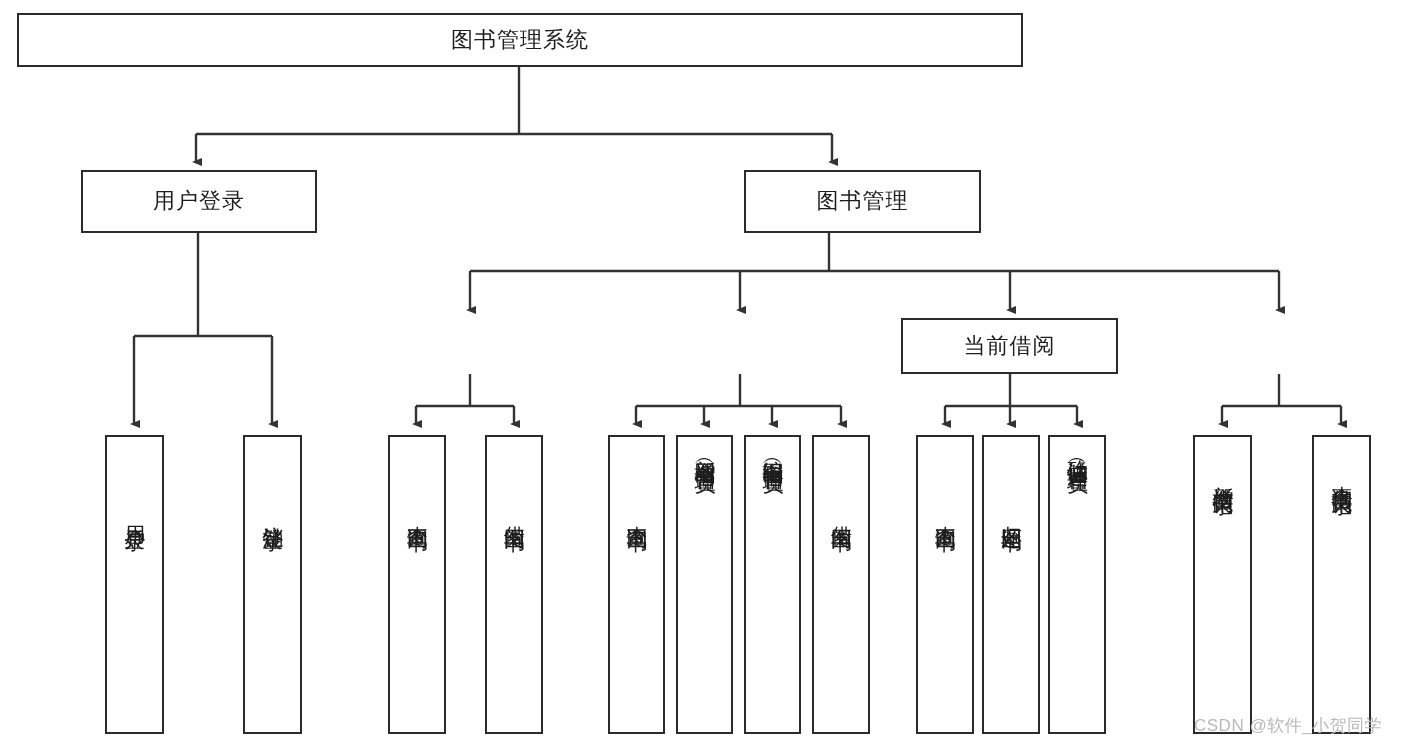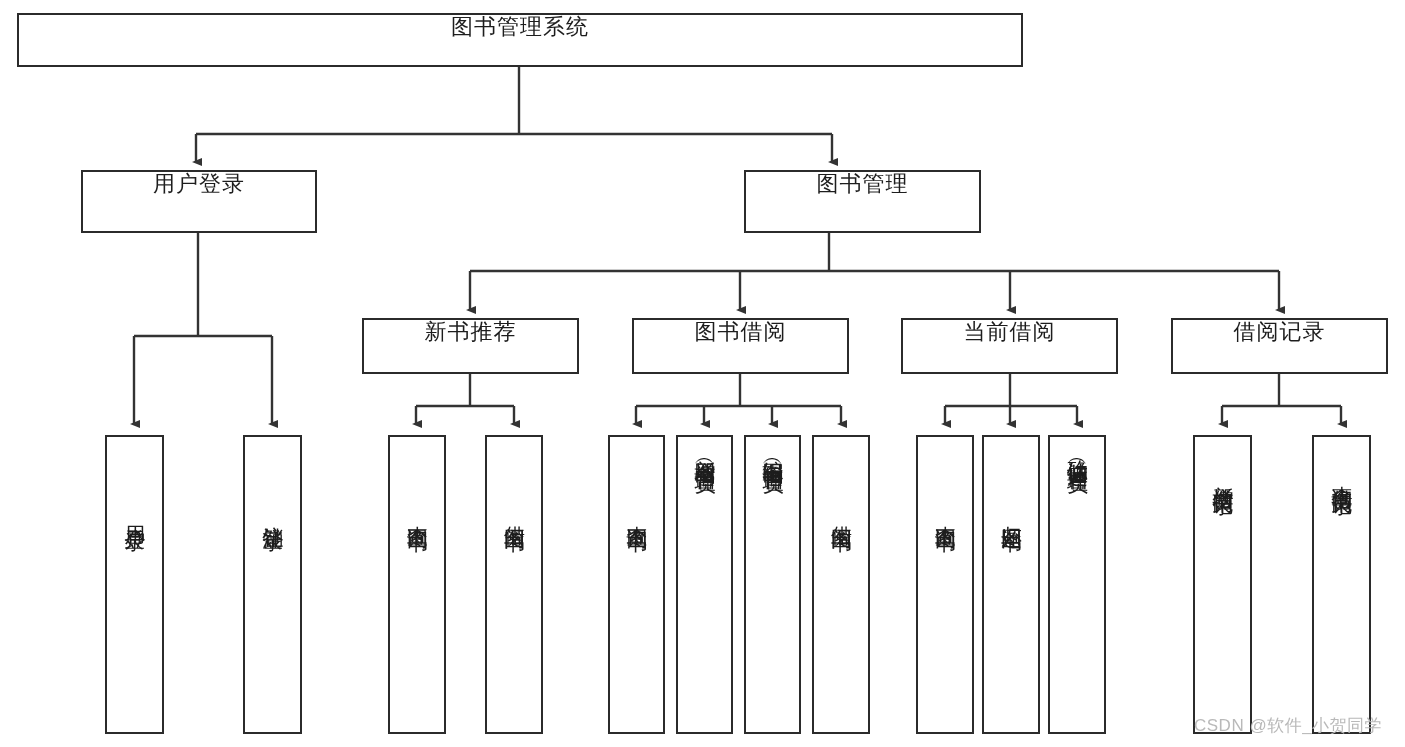--- a/index.html
+++ b/index.html
@@ -25,20 +25,21 @@
     width: 1405px;
     height: 747px;
     pointer-events: none;
   }
   .node {
     position: absolute;
     box-sizing: border-box;
     background: #ffffff;
     border: 2px solid #2b2b2b;
     display: flex;
+    align-items: center;
     justify-content: center;
     color: #1d1d1d;
   }
   .node .lbl {
     display: block;
     text-align: center;
     line-height: 1.12;
     white-space: nowrap;
   }
   
@@ -131,31 +132,22 @@
     <span class="lbl">图书管理系统</span>
   </div>
 
   <div class="node h" style="left:81px; top:170px; width:236px; height:63px;">
     <span class="lbl">用户登录</span>
   </div>
   <div class="node h" style="left:711px; top:170px; width:237px; height:63px;margin-left:33px;">
     <span class="lbl">图书管理</span>
   </div>
 
-  <div class="node h" style="left:362px; top:318px; width:217px; height:56px;">
-    <span class="lbl">新书推荐</span>
-  </div>
-  <div class="node h" style="left:632px; top:318px; width:217px; height:56px;">
-    <span class="lbl">图书借阅</span>
-  </div>
   <div class="node h" style="left:901px; top:318px; width:217px; height:56px;">
     <span class="lbl">当前借阅</span>
-  </div>
-  <div class="node h" style="left:1171px; top:318px; width:217px; height:56px;">
-    <span class="lbl">借阅记录</span>
   </div>
 
   <div class="node v" style="left:105px; top:435px; width:59px; height:299px; padding-top:72px;">
     <span class="lbl">用户登录</span>
   </div>
   <div class="node v" style="left:243px; top:435px; width:59px; height:299px; padding-top:72px;">
     <span class="lbl">注销登录</span>
   </div>
 
   <div class="node v" style="left:388px; top:435px; width:58px; height:299px; padding-top:72px;">

